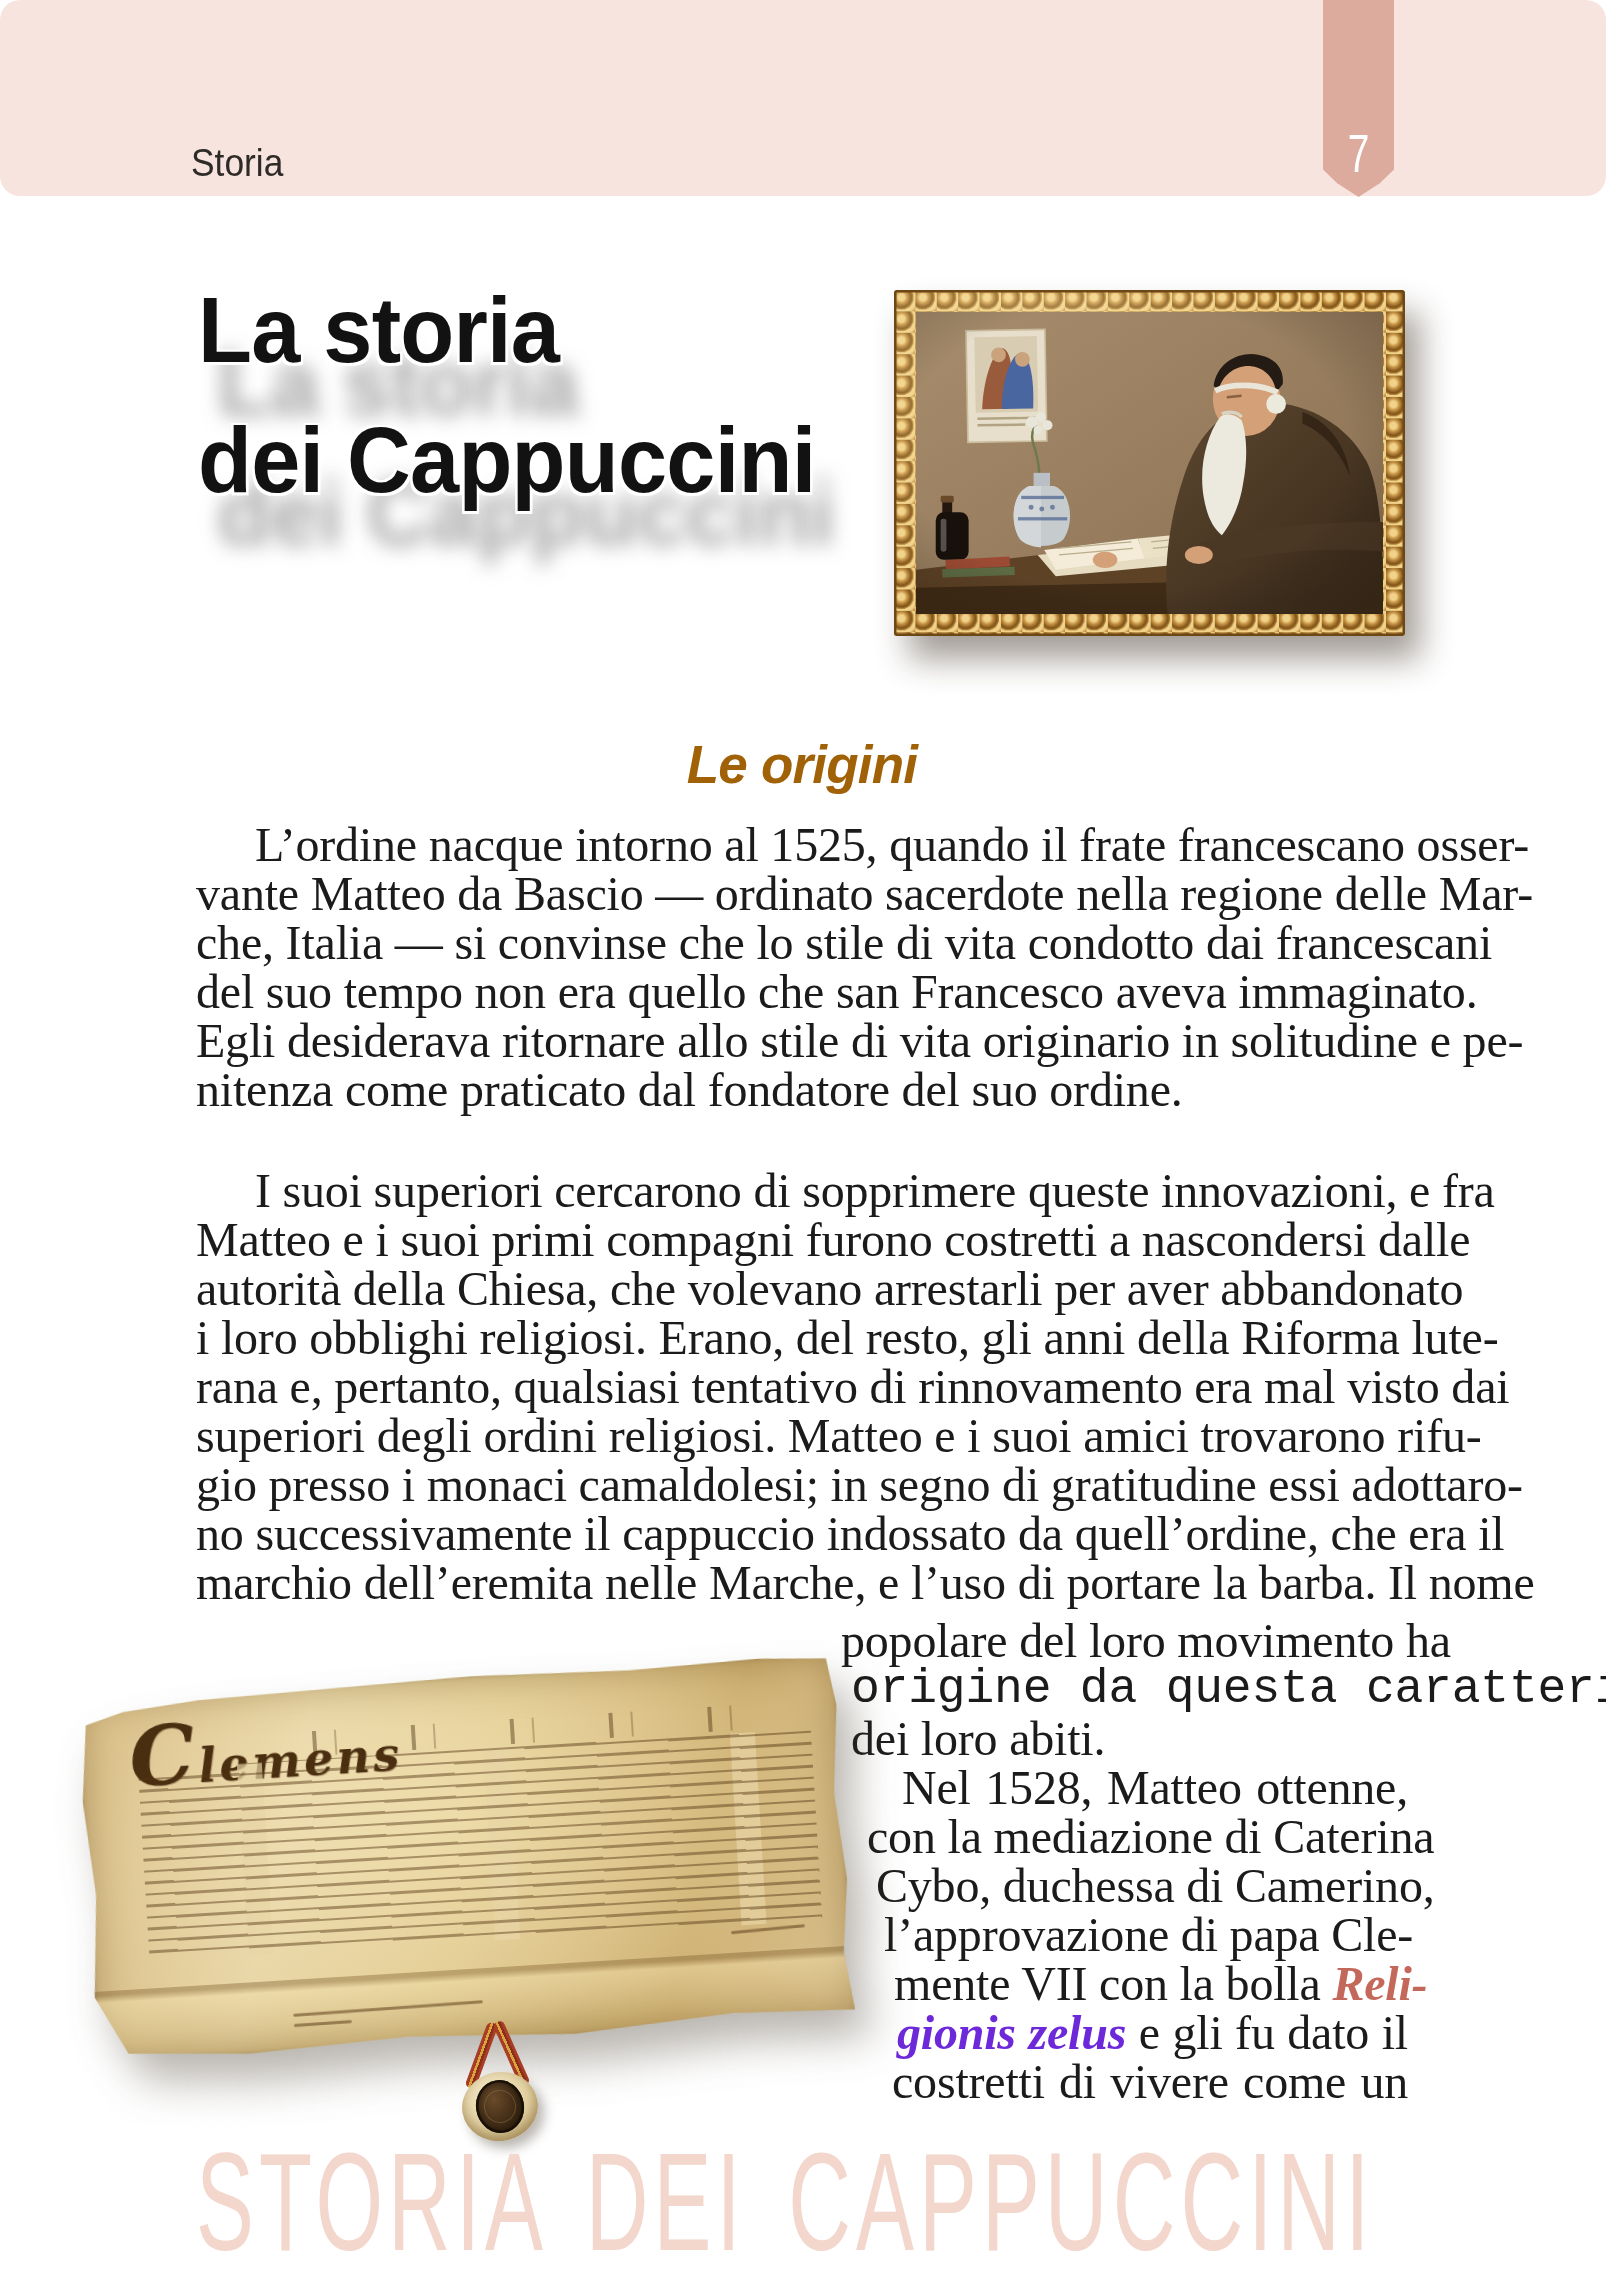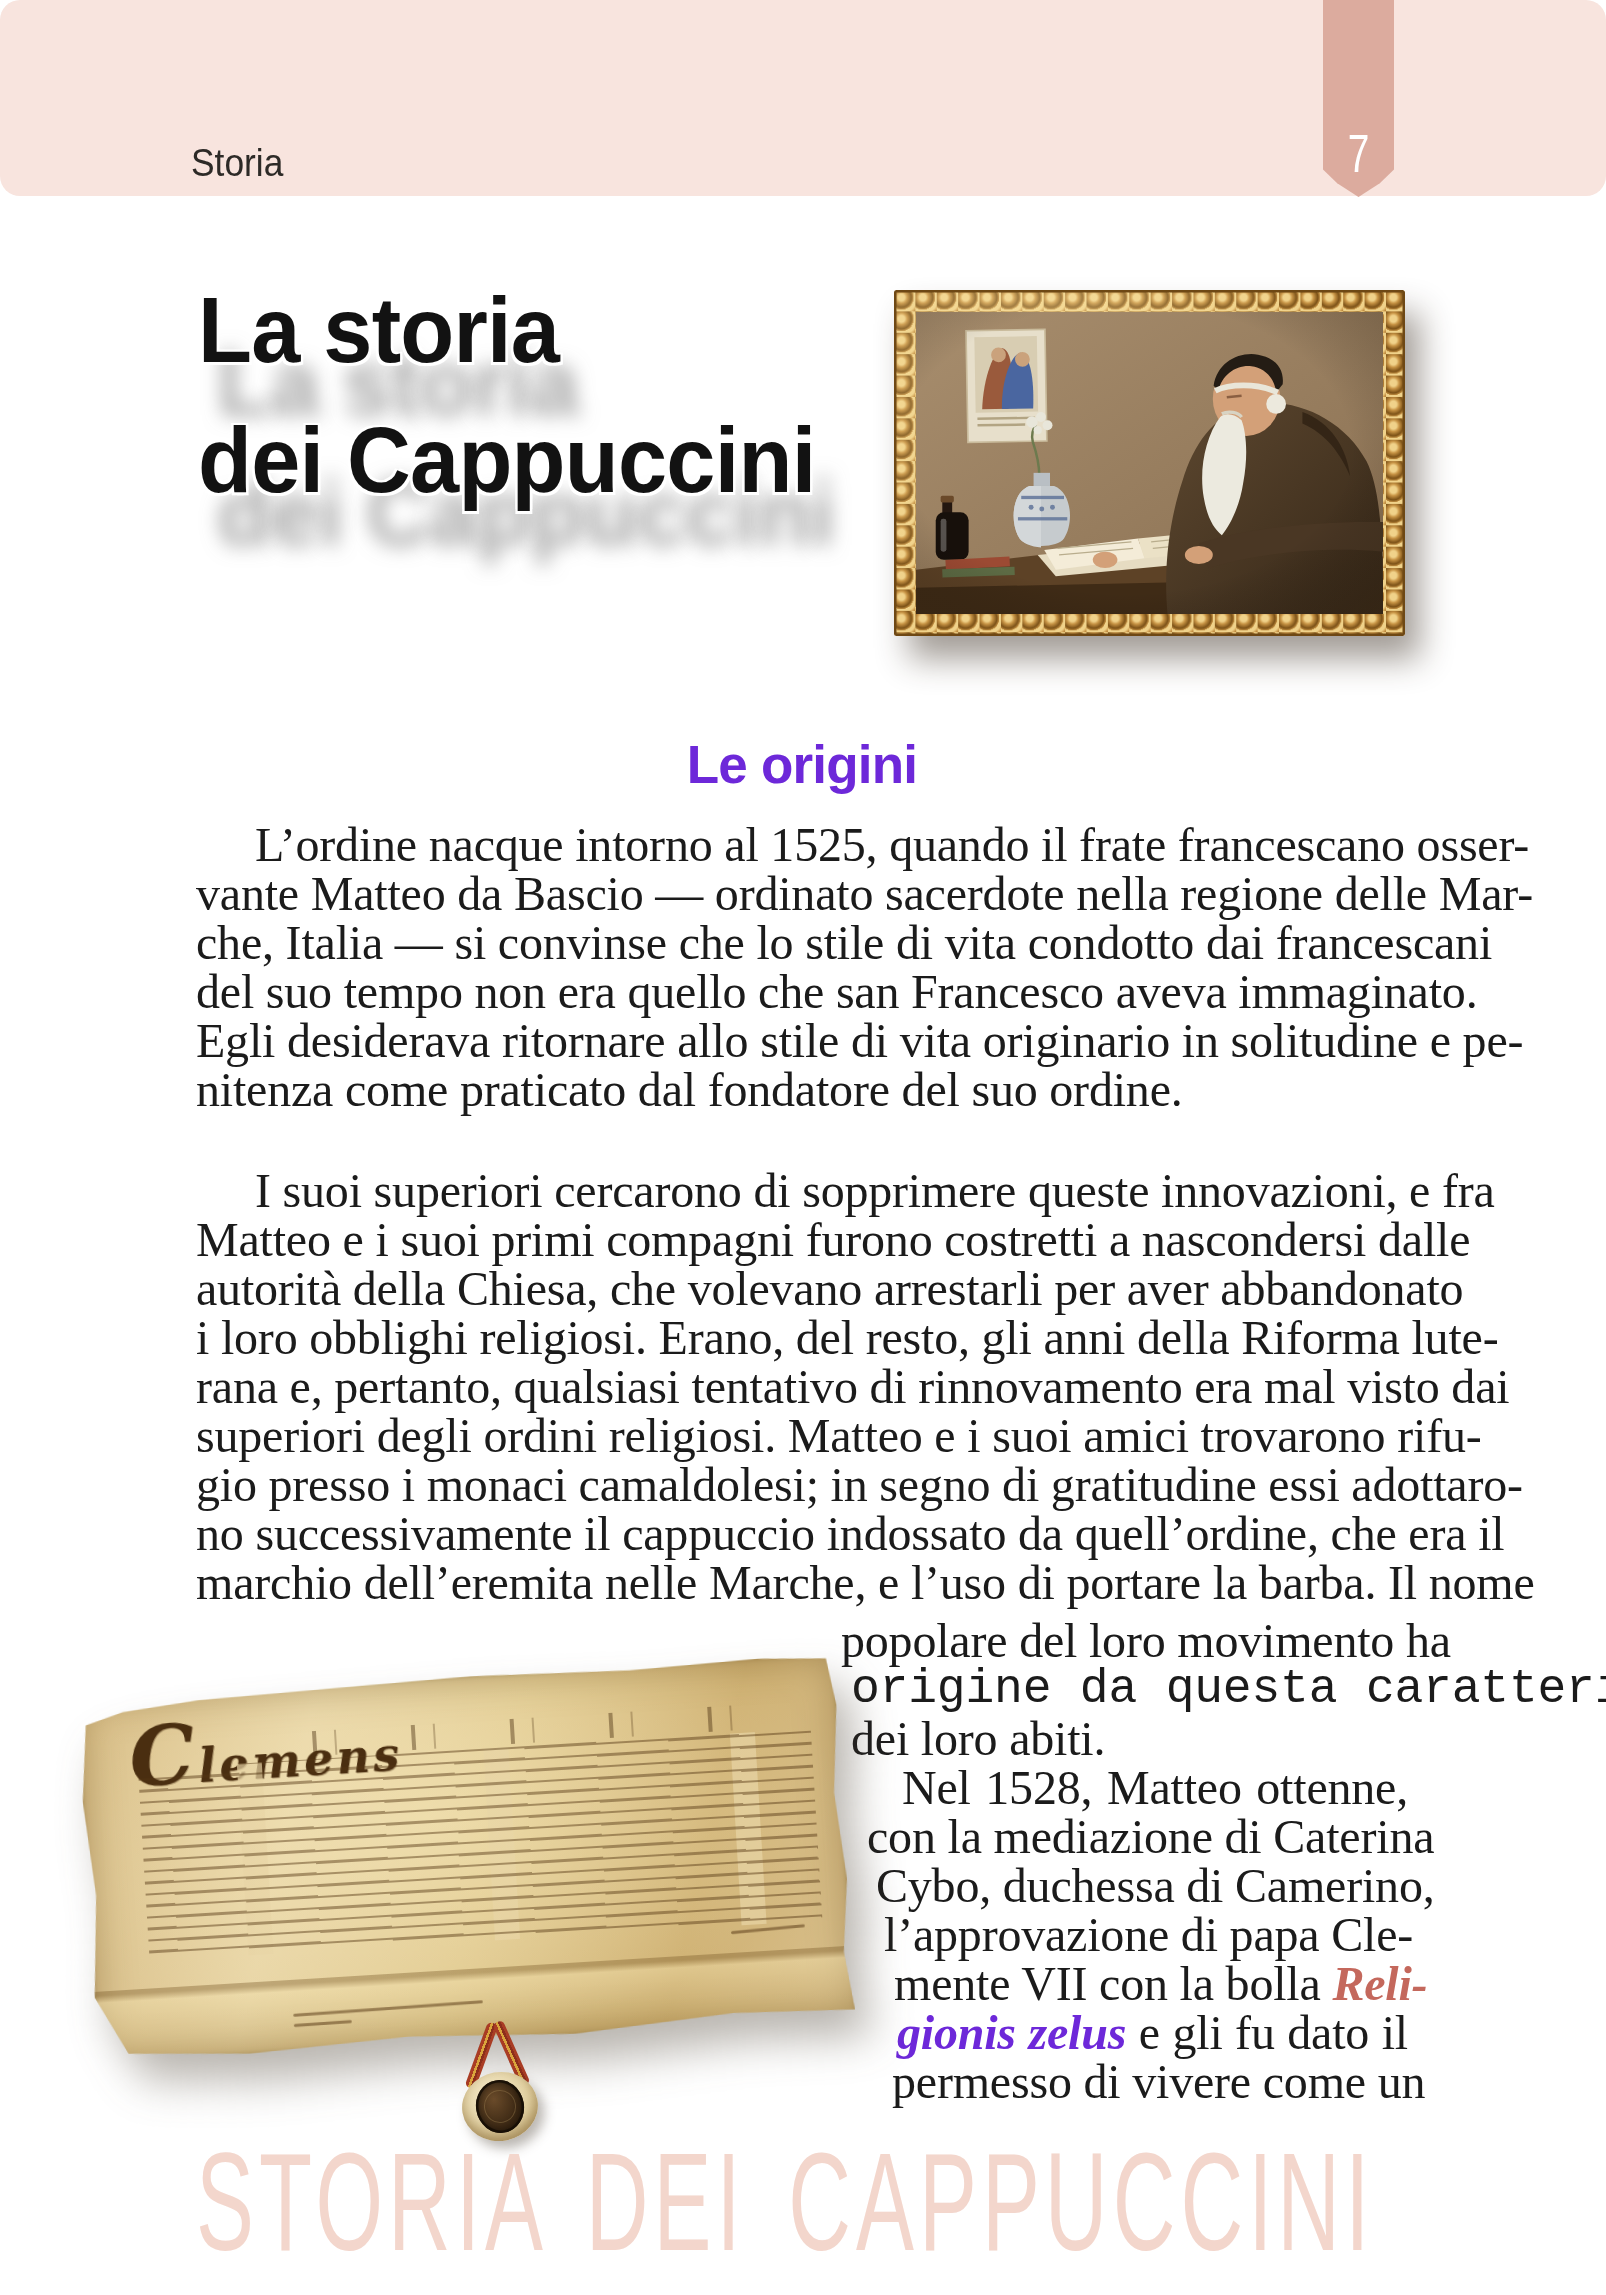--- a/index.html
+++ b/index.html
@@ -217,21 +217,21 @@
           <path d="M372 124 C380 120 392 122 396 128" stroke="#d8d4c4" stroke-width="4" fill="none"></path>
           <path d="M568 256 C490 254 400 264 344 282 L356 312 C424 292 500 286 568 292 Z" fill="#4a3724"></path>
           <ellipse cx="344" cy="296" rx="17" ry="11" fill="#d3a078"></ellipse>
           <ellipse cx="230" cy="302" rx="15" ry="10" fill="#d3a078"></ellipse>
         </g>
         <rect x="0" y="0" width="568" height="368" fill="url(#vig)"></rect>
       </svg>
     </div>
   </div>
 
-  <div class="heading" style="color:#6d28d9;">Le origini</div>
+  <div class="heading" style="color:#a16207;font-style:italic;">Le origini</div>
 
   <div class="bodyblock wide1">
       <div class="tl">L’ordine nacque intorno al 1525, quando il frate francescano osser-</div>
       <div class="tl">vante Matteo da Bascio — ordinato sacerdote nella regione delle Mar-</div>
       <div class="tl">che, Italia — si convinse che lo stile di vita condotto dai francescani</div>
       <div class="tl">del suo tempo non era quello che san Francesco aveva immaginato.</div>
       <div class="tl">Egli desiderava ritornare allo stile di vita originario in solitudine e pe-</div>
       <div class="tl">nitenza come praticato dal fondatore del suo ordine.</div>
     </div>
   <div class="bodyblock wide2">
@@ -248,21 +248,21 @@
   <div class="bodyblock ncol">
       <div class="tl">popolare del loro movimento ha</div>
       <div class="tl">origine da questa caratteristica</div>
       <div class="tl">dei loro abiti.</div>
       <div class="tl">Nel 1528, Matteo ottenne,</div>
       <div class="tl">con la mediazione di Caterina</div>
       <div class="tl">Cybo, duchessa di Camerino,</div>
       <div class="tl">l’approvazione di papa Cle-</div>
       <div class="tl"><span>mente VII con la bolla </span><span class="accent-em" style="color: rgb(196, 104, 92);">Reli-</span></div>
       <div class="tl"><span class="accent-em" style="color: #6d28d9;">gionis zelus</span><span> e gli fu dato il</span></div>
-      <div class="tl">permesso di vivere come un</div>
+      <div class="tl">costretti di vivere come un</div>
     </div>
 
   <div class="bull">
     <div class="sheet">
       <div class="firstline-ticks"></div>
       <div class="clemens">Clemens</div>
       <div class="script"></div>
       <div class="plica"></div>
       <div class="ink-mark" style="left:26%;bottom:36px;width:190px;height:2.5px;transform:rotate(-.6deg);"></div>
       <div class="ink-mark" style="left:26%;bottom:25px;width:58px;height:2.5px;transform:rotate(-.6deg);"></div>

